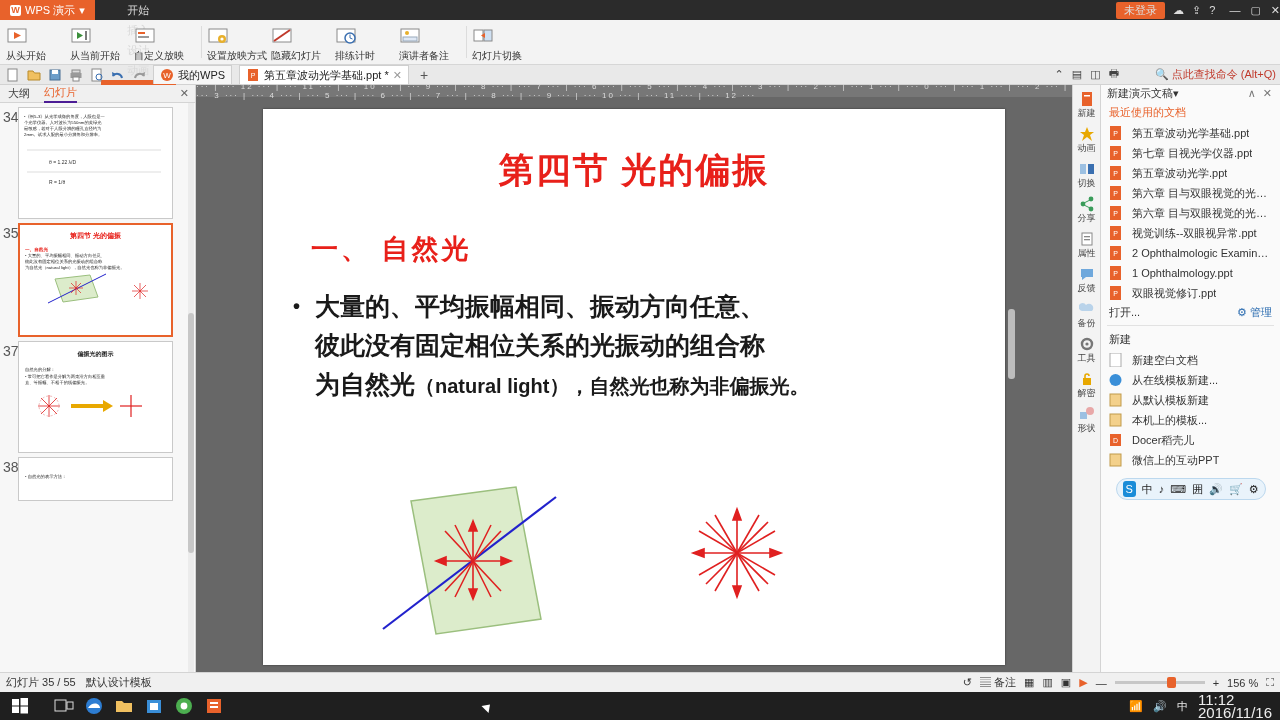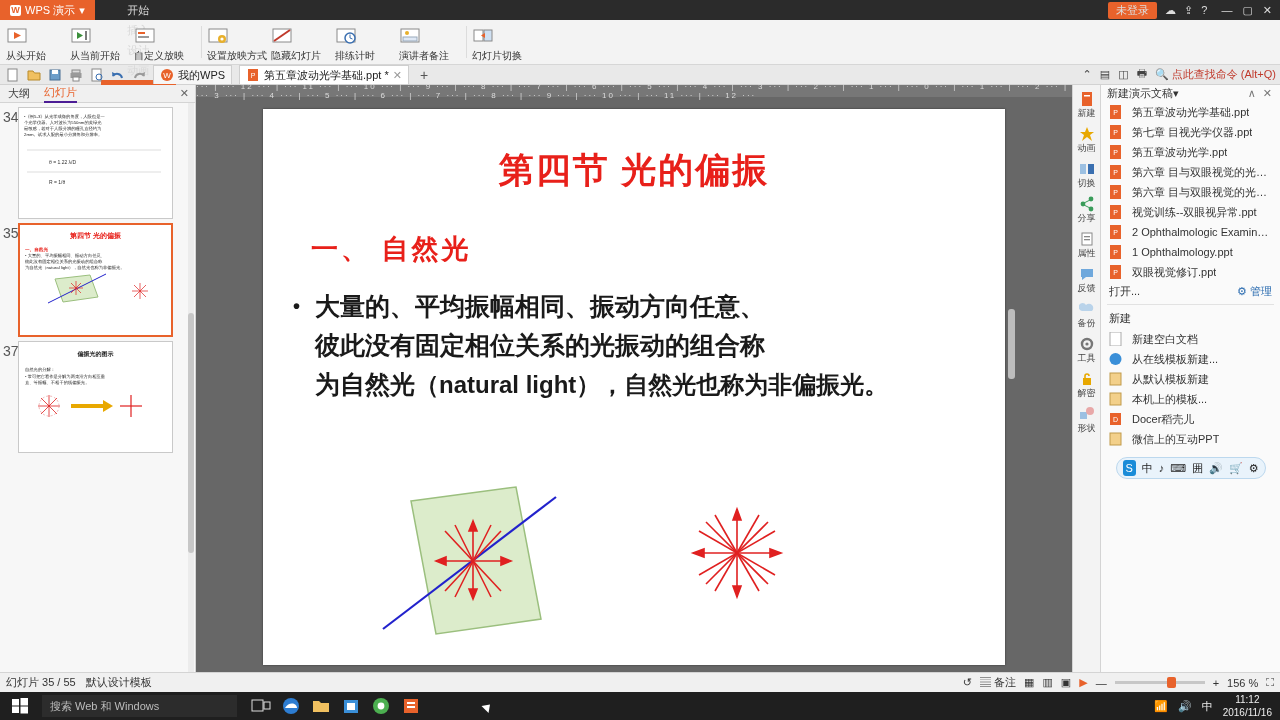--- a/index.html
+++ b/index.html
@@ -9,21 +9,21 @@
 
   
   .titlebar { height:20px; background:#2b2b2b; display:flex; align-items:center; }
   .wps-btn { background:#e8622b; color:#fff; height:20px; padding:0 10px; display:flex;
      align-items:center; gap:4px; font-size:11px; }
   .wps-logo { width:11px; height:11px; background:#fff; color:#e8622b; font-weight:bold;
      font-size:9px; line-height:11px; text-align:center; border-radius:2px;}
   .menus { display:flex; align-items:center; height:20px; margin-left:6px;flex-direction:column;}
   .menus div { color:#d8d8d8; font-size:11px; padding:0 10px; line-height:20px; height:20px;}
   .menus div.active { background:#e8622b; color:#fff;}
-  .tb-right { margin-left:auto; display:flex; align-items:center; gap:8px; padding-right:8px;}
+  .tb-right { margin-left:auto; display:flex; align-items:center; gap:8px; padding-right:0;}
   .tb-right span { color:#ddd; font-size:11px;}
   .login-pill { background:#e8622b; color:#fff; font-size:11px; padding:1px 8px; border-radius:2px;}
   .win-btns { display:flex; gap:10px; color:#ddd; font-size:11px; padding-left:6px;}
 
   
   .ribbon { height:45px; background:#f3f3f3; border-bottom:1px solid #d6d6d6;
       display:flex; align-items:center; padding-left:6px; gap:2px;}
   .rb { width:62px; height:43px; display:flex; flex-direction:column; 
       justify-content:flex-end; font-size:10px; color:#333; padding-bottom:1px;}
   .rb .ic { width:22px; height:22px; margin-bottom:2px; position:relative;}
@@ -32,21 +32,21 @@
 
   
   .qbar { height:20px; background:#e9e9e9; border-bottom:1px solid #d2d2d2;
       display:flex; align-items:center; gap:7px; padding-left:6px; font-size:11px;}
   .qbar .qi { width:14px; height:14px; display:inline-block;}
   .doctab { display:flex; align-items:center; gap:4px; height:19px; padding:0 6px;
       font-size:11px; border:1px solid #cfcfcf; border-bottom:none; background:#f6f6f6;}
   .doctab.active { background:#fff; }
   .doctab .x { color:#999; font-size:11px;}
   .qright { margin-left:auto; display:flex; align-items:center; gap:8px; padding-right:4px; font-size:11px; color:#444;}
-  .findcmd { color:#c0392b; }
+  .findcmd { color:#c0392b;margin-left:28px; }
 
   
   .body { position:relative; height:655px; display:flex; }
 
   
   .outline { width:196px; background:#f7f7f7; border-right:1px solid #d4d4d4; display:flex; flex-direction:column;}
   .outline-tabs { height:18px; display:flex; align-items:center; font-size:11px; gap:14px;
       padding-left:8px; border-bottom:1px solid #d4d4d4; background:#f0f0f0;}
   .outline-tabs .t { color:#444;}
   .outline-tabs .t.sel { color:#e8622b; border-bottom:2px solid #4c1d95; padding-bottom:1px;}
@@ -64,21 +64,21 @@
   .ruler { height:12px; background:#777; color:#ddd; font-size:8px;
       display:flex; align-items:center; justify-content:center; letter-spacing:2px;}
   .slide-wrap { flex:1; position:relative; display:flex; align-items:flex-start; justify-content:center; padding-top:12px;}
   .slide { width:742px; height:556px; background:#fff; position:relative; box-shadow:0 0 2px rgba(0,0,0,.5);}
   .s-title { position:absolute; top:38px; width:100%; text-align:center; color:#e8201a;
       font-size:35px; font-weight:bold; letter-spacing:2px;}
   .s-h1 { position:absolute; top:122px; left:48px; color:#e8201a; font-size:27px; font-weight:bold; letter-spacing:3px;}
   .s-body { position:absolute; top:178px; left:52px; right:30px; font-size:25px; line-height:1.55;
       color:#1a1a1a; font-weight:bold;}
   .s-body .bullet { position:absolute; left:-22px; top:4px; font-size:20px;}
-  .s-body .small { font-size:24px; font-weight:bold;}
+  .s-body .small { font-size:20px; font-weight:bold;}
   .fig { position:absolute; left:118px; top:370px; width:520px; height:170px;}
 
   
   .vtool { width:28px; background:#f3f3f3; border-left:1px solid #d4d4d4; padding-top:4px;
       display:flex; flex-direction:column; align-items:center; gap:3px;}
   .vt { width:26px; font-size:9px; color:#444; text-align:center; line-height:11px; padding:2px 0;}
   .vt .vi { display:block; width:16px; height:16px; margin:0 auto 1px;}
 
   
   .taskpane { width:180px; background:#fafafa; border-left:1px solid #d4d4d4; font-size:11px; display:flex; flex-direction:column;}
@@ -105,21 +105,21 @@
 
   
   .taskbar { position:absolute; left:0; bottom:0; width:1280px; height:28px; background:#1f1f1f;
       display:flex; align-items:center; color:#eee; font-size:11px;}
   .start { width:40px; height:28px; display:flex; align-items:center; justify-content:center;}
   .searchbox { width:195px; height:22px; background:#2c2c2c; color:#bdbdbd; display:flex; align-items:center;
       padding-left:8px; font-size:11px; margin-left:2px;}
   .tb-icons { display:flex; align-items:center; gap:10px; margin-left:14px;}
   .tbi { width:20px; height:20px; position:relative;}
   .tray { margin-left:auto; display:flex; align-items:center; gap:10px; padding-right:8px;}
-  .clock { text-align:center; line-height:13px; font-size:10px;}
+  .clock { text-align:left; line-height:13px; font-size:15px;}
   .cursor { position:absolute; left:484px; bottom:8px; width:0; height:0;
       border-left:7px solid #fff; border-top:5px solid transparent; border-bottom:5px solid transparent;
       transform:rotate(-45deg);}
 </style>
 </head>
 <body>
 
 <div class="app">
 
   <div class="titlebar">
@@ -380,20 +380,26 @@
               <line x1="52" y1="19" x2="84" y2="19" stroke="#e8a800" stroke-width="4"></line>
               <polygon points="84,13 94,19 84,25" fill="#e8a800"></polygon>
               <g stroke="#e02020" stroke-width="1.2">
                 <line x1="112" y1="8" x2="112" y2="30"></line>
                   <line x1="101" y1="19" x2="123" y2="19"></line>
               </g>
             </svg>
           </div>
         </div>
 
+        <div class="thumb-row">
+          <div class="thumb-num">38</div>
+          <div class="thumb" style="height:44px;">
+            <div style="font-size:4.3px;padding:16px 6px;color:#222;">• 自然光的表示方法：</div>
+          </div>
+        </div>
 
         <div class="thumb-scroll"></div>
         <div class="thumb-thumbpos"></div>
 
       </div>
     </div>
 
     <div class="stage">
       <div class="ruler">··· | ··· 12 ··· | ··· 11 ··· | ··· 10 ··· | ··· 9 ··· | ··· 8 ··· | ··· 7 ··· | ··· 6 ··· | ··· 5 ··· | ··· 4 ··· | ··· 3 ··· | ··· 2 ··· | ··· 1 ··· | ··· 0 ··· | ··· 1 ··· | ··· 2 ··· | ··· 3 ··· | ··· 4 ··· | ··· 5 ··· | ··· 6 ··· | ··· 7 ··· | ··· 8 ··· | ··· 9 ··· | ··· 10 ··· | ··· 11 ··· | ··· 12 ···</div>
       <div class="slide-wrap">
@@ -529,20 +535,21 @@
 
     <div class="taskpane">
       <div class="tp-head">
         <span>新建演示文稿</span>
         <span>▾</span>
         <span class="arrows">
           <span>∧</span>
           <span>✕</span>
         </span>
       </div>
+      <div class="tp-sec">最近使用的文档</div>
 
       <div class="tp-item">
         <span class="fi"><svg viewBox="0 0 13 14">
               <rect x="1" y="0" width="11" height="14" fill="#e8622b"></rect>
               <text x="6.5" y="10" font-size="7" fill="#fff" text-anchor="middle">P</text>
             </svg></span>
         <span class="lbl">第五章波动光学基础.ppt</span>
       </div>
       <div class="tp-item">
         <span class="fi"><svg viewBox="0 0 13 14">
@@ -686,23 +693,20 @@
   </div>
 
   <div class="taskbar">
     <div class="start">
       <svg width="16" height="16" viewBox="0 0 16 16">
           <rect x="0" y="1" width="7" height="6.5" fill="#fff"></rect>
           <rect x="8.5" y="0" width="7.5" height="7.5" fill="#fff"></rect>
           <rect x="0" y="8.5" width="7" height="6.5" fill="#fff"></rect>
           <rect x="8.5" y="8.5" width="7.5" height="7" fill="#fff"></rect>
         </svg>
-    </div>
-    <div class="searchbox">
-      <span>搜索 Web 和 Windows</span>
     </div>
     <div class="tb-icons">
       <span class="tbi">
         <svg viewBox="0 0 20 20">
             <rect x="1" y="4" width="11" height="11" fill="none" stroke="#ddd"></rect>
             <rect x="13" y="6" width="6" height="7" fill="none" stroke="#ddd"></rect>
           </svg></span>
       <span class="tbi">
         <svg viewBox="0 0 20 20">
             <circle cx="10" cy="10" r="8" fill="#2d7dd2"></circle>

